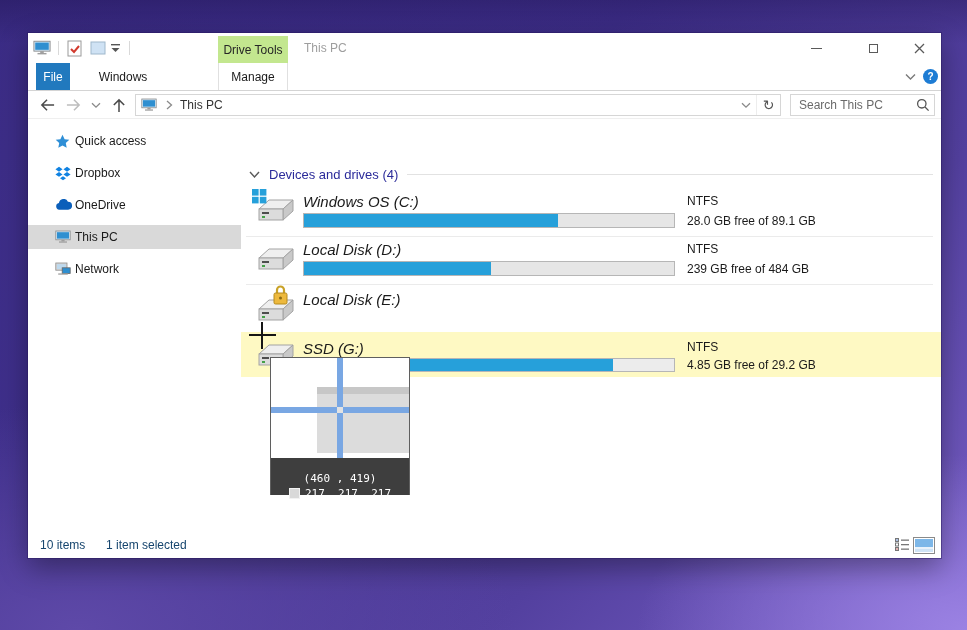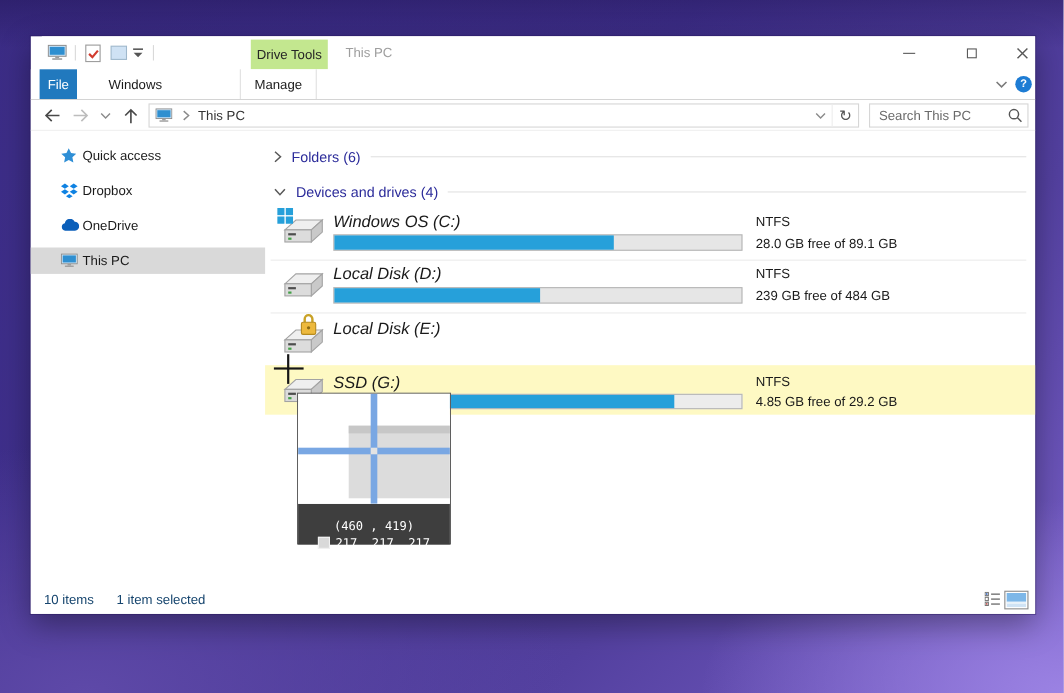--- a/index.html
+++ b/index.html
@@ -12,21 +12,21 @@
       radial-gradient(ellipse 70% 55% at 8% 100%, #5e49a8 0%, rgba(94,73,168,0) 65%),
       linear-gradient(135deg, #3b2c85 0%, #40308d 40%, #53409f 70%, #7a61c9 100%);
   }
   .window{
     position:absolute; left:28px; top:33px; width:913px; height:525px;
     background:#fff;
     box-shadow:0 0 0 1px rgba(40,25,95,.45), 0 10px 26px rgba(0,0,0,.35);
     font-size:12px; color:#1a1a1a;
   }
   
-  .titlebar{ position:absolute; left:0; top:0; right:0; height:30px; background:#fff;margin-left:10px; }
+  .titlebar{ position:absolute; left:0; top:0; right:0; height:30px; background:#fff; }
   .qat-icon{ position:absolute; top:6px; width:20px; height:18px; display:flex; align-items:center; justify-content:center; }
   .qat-sep{ position:absolute; top:8px; width:1px; height:14px; background:#d9d9d9; }
   .ctx-tab{
     position:absolute; left:190px; top:3px; width:70px; height:27px;
     background:#c3e78f; display:flex; align-items:center; justify-content:center;
     font-size:12px; color:#262626;
   }
   .win-title{ position:absolute; left:276px; top:0; height:30px; line-height:30px; color:#9e9e9e; }
   .winbtn{ position:absolute; top:0; width:34px; height:30px; display:flex; align-items:center; justify-content:center; }
   .glyph-min{ width:11px; height:1px; background:#5a5a5a; }
@@ -283,33 +283,35 @@
           <span class="icn">
             <svg width="16" height="14" viewBox="0 0 20 17">
               <rect x="1" y="1" width="18" height="11" fill="#cfe6f7" stroke="#8c8c8c"></rect>
               <rect x="2.5" y="2.5" width="15" height="8" fill="#2f8fd0"></rect>
               <rect x="8" y="12" width="4" height="2" fill="#9e9e9e"></rect>
               <rect x="5" y="14" width="10" height="1.6" fill="#9e9e9e"></rect>
             </svg>
           </span>
           <span class="lbl">This PC</span>
         </div>
+        <div class="side-item" style="top:138px">
+          <span class="icn">
+            <svg width="16" height="14" viewBox="0 0 20 17">
+              <rect x="1" y="1" width="14" height="9" fill="#d7d7d7" stroke="#8c8c8c"></rect>
+              <rect x="2.5" y="2.5" width="11" height="6" fill="#bdd9ee"></rect>
+              <rect x="9" y="7" width="10" height="7" fill="#2f8fd0" stroke="#666"></rect>
+              <rect x="4" y="14" width="12" height="1.6" fill="#9e9e9e"></rect>
+            </svg>
+          </span>
+          <span class="lbl">Network</span>
+        </div>
       </div>
 
       <div class="content">
 
-        <div class="group-hdr" style="top:15px">
-          <span class="chev">
-            <svg width="9" height="13" viewBox="0 0 9 13">
-              <polyline points="2,2 7,6.5 2,11" fill="none" stroke="#595959" stroke-width="1.4"></polyline>
-            </svg>
-          </span>
-          <span class="glabel">Folders (6)</span>
-          <span class="gline"></span>
-        </div>
 
         <div class="group-hdr" style="top:47px">
           <span class="chev">
             <svg width="13" height="9" viewBox="0 0 13 9">
               <polyline points="2,2 6.5,7 11,2" fill="none" stroke="#595959" stroke-width="1.4"></polyline>
             </svg>
           </span>
           <span class="glabel">Devices and drives (4)</span>
           <span class="gline"></span>
         </div>

